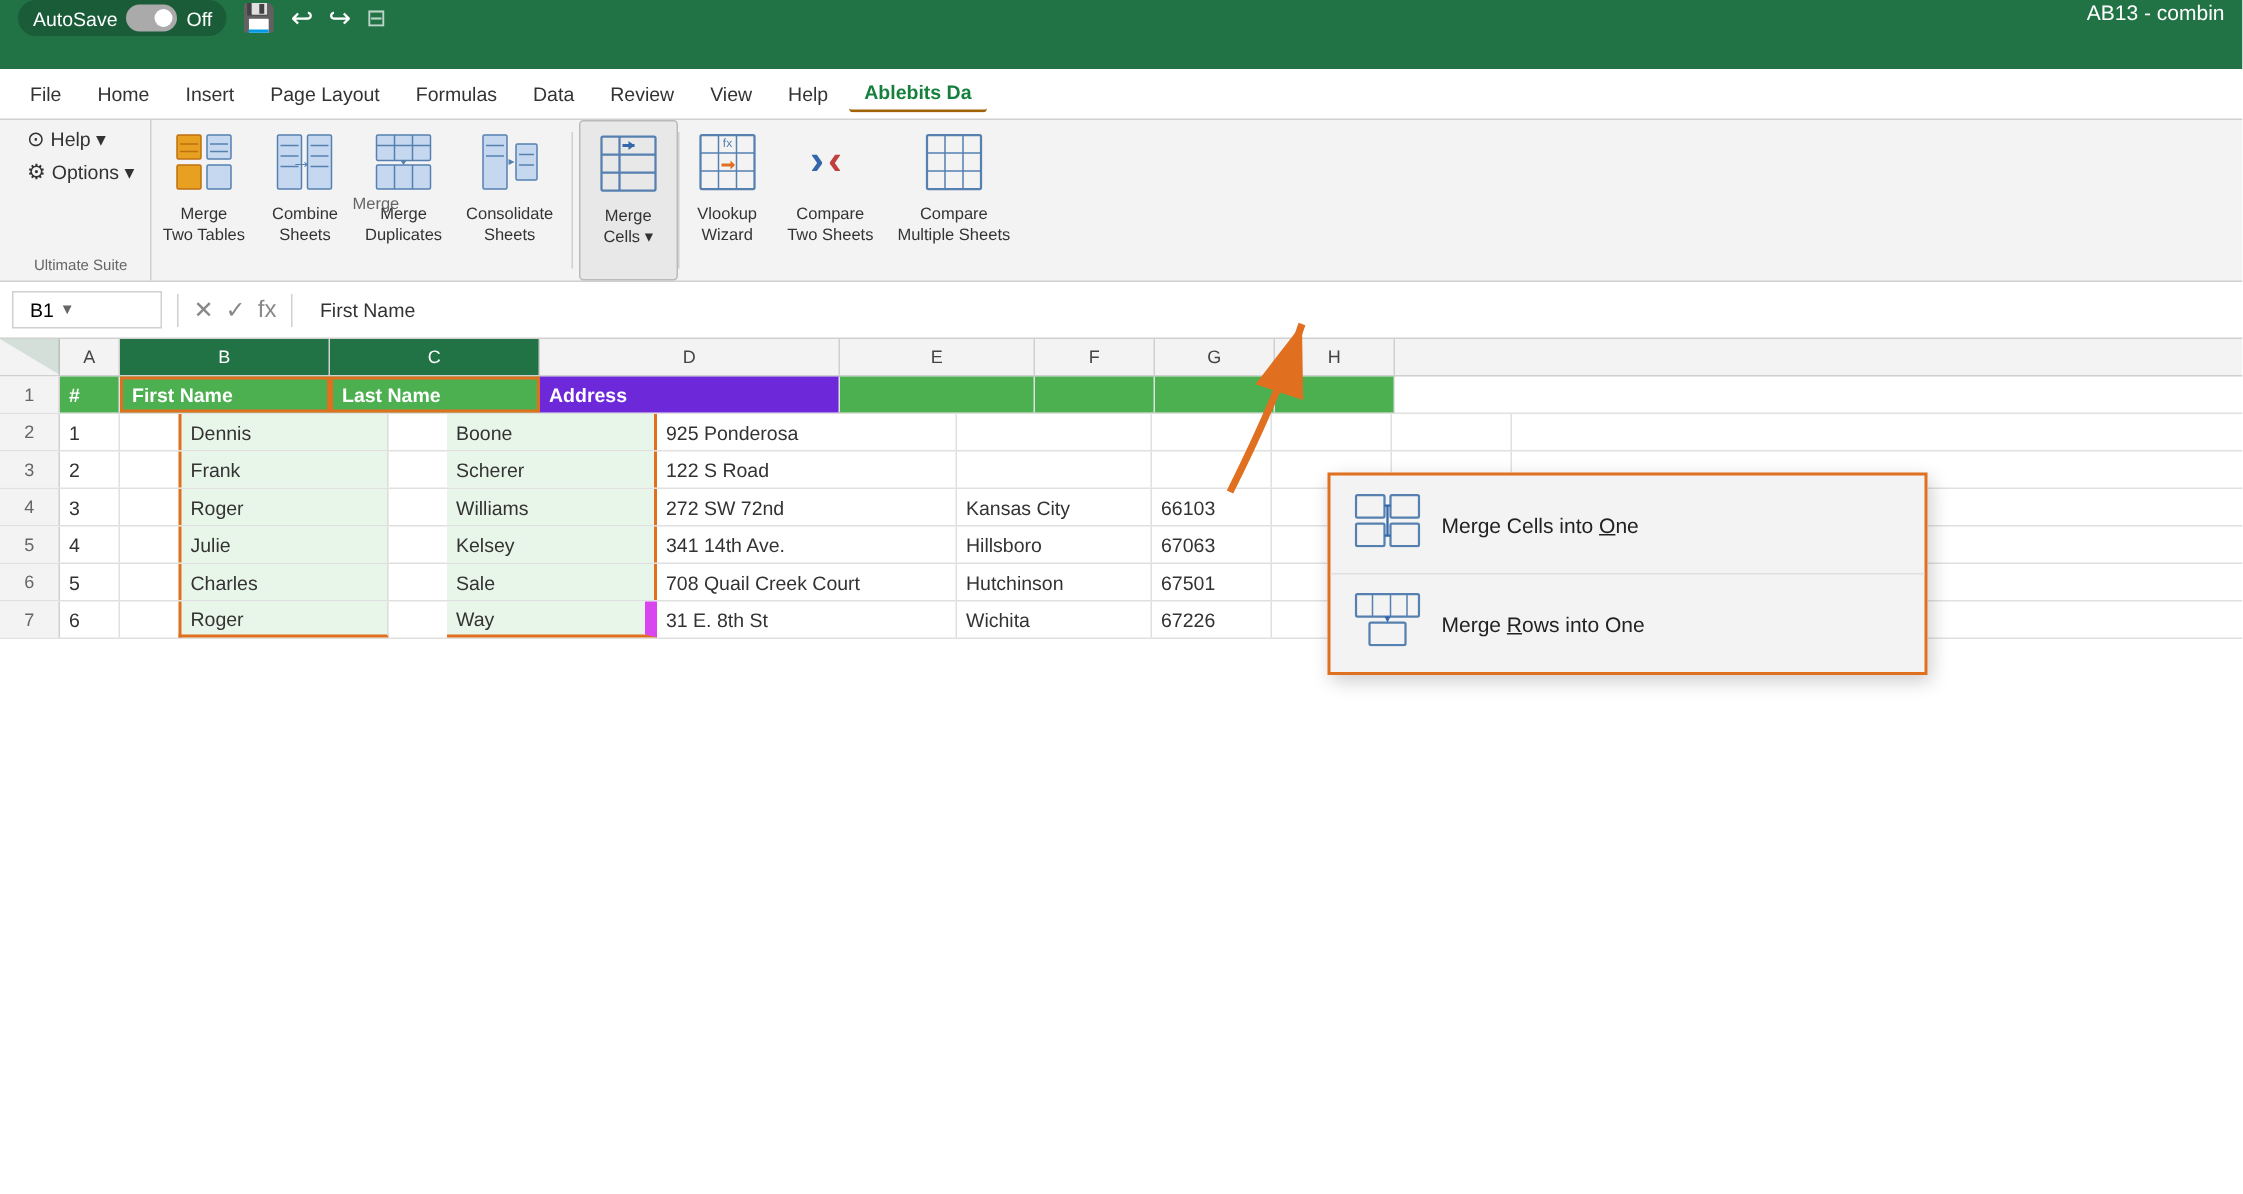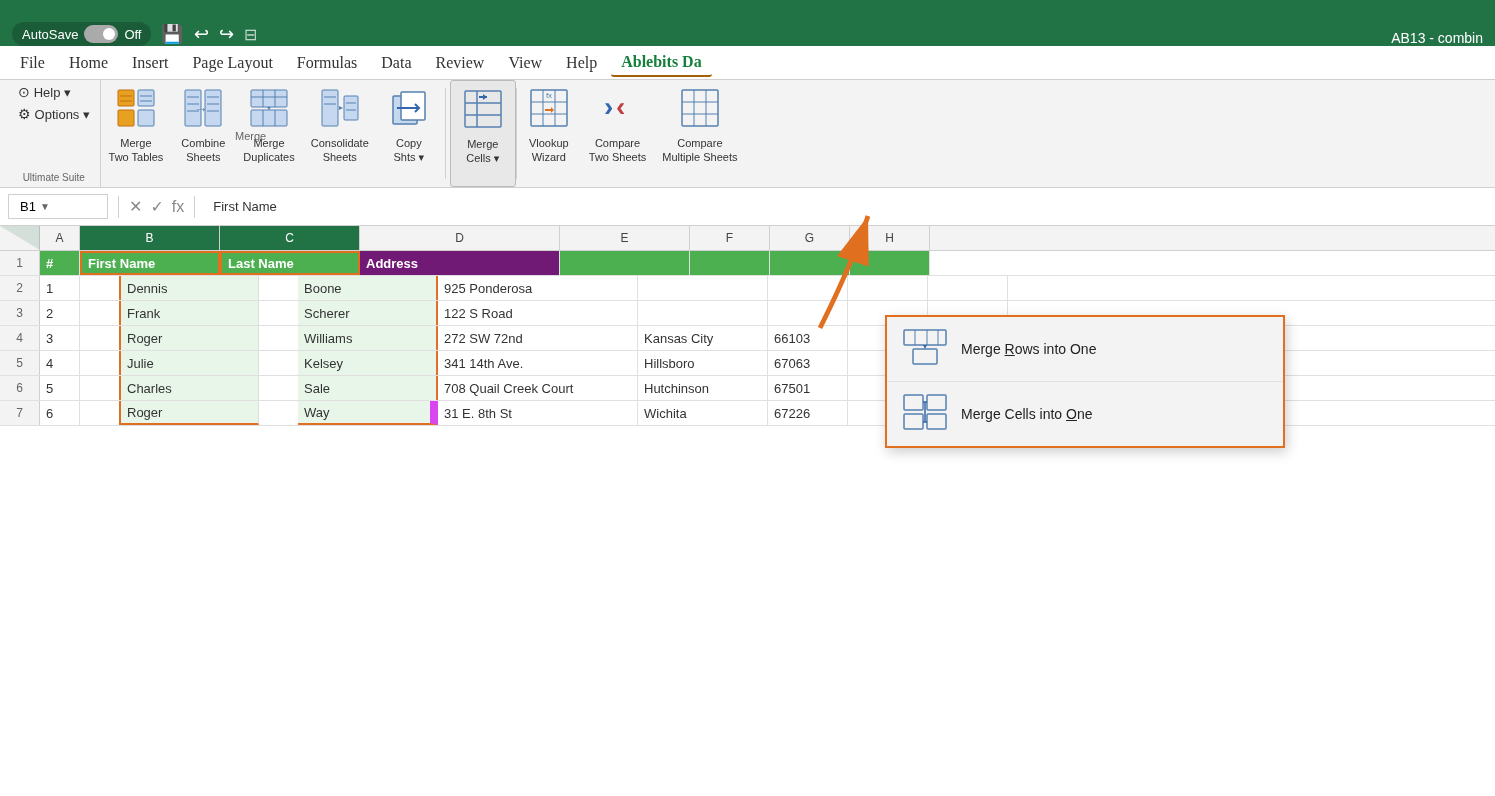--- a/index.html
+++ b/index.html
@@ -5,21 +5,21 @@
     * { box-sizing: border-box; margin: 0; padding: 0; font-family: 'Segoe UI', Arial, sans-serif; }
 
     body { background: #fff; width: 1495px; height: 796px; overflow: hidden; }
 
     
     .title-bar {
       background: #217346;
       color: #fff;
       height: 46px;
       display: flex;
-      align-items: flex-end;
+      align-items: flex-start;
       padding: 0 12px;
       justify-content: space-between;
     }
     .title-bar-left {
       display: flex;
       align-items: center;
       gap: 10px;
     }
     .autosave-badge {
       display: flex;
@@ -59,25 +59,24 @@
       background: #fff;
       border-bottom: 1px solid #d0d0d0;
       height: 34px;
       display: flex;
       align-items: center;
       padding: 0 10px;
       gap: 4px;
     }
     .menu-item {
       padding: 4px 10px;
-      font-size: 16px;
+      font-size: 13px;
       color: #333;
       cursor: pointer;
       border-radius: 3px;
-      font-family: Liberation Serif, serif;
     }
     .menu-item.active {
       color: #15803d;
       font-weight: 600;
       border-bottom: 2px solid #a16207;
     }
 
     
     .ribbon {
       background: #f3f3f3;
@@ -411,31 +410,20 @@
         <line x1="4" y1="16" x2="16" y2="16" stroke="#5580b0" stroke-width="1"></line>
         <rect x="24" y="8" width="14" height="24" rx="1" fill="#c5d8f0" stroke="#5580b0" stroke-width="1"></rect>
         <line x1="26" y1="15" x2="36" y2="15" stroke="#5580b0" stroke-width="1"></line>
         <line x1="26" y1="22" x2="36" y2="22" stroke="#5580b0" stroke-width="1"></line>
         <path d="M19 18 L23 20 L19 22" fill="#5580b0"></path>
       </svg>
     </div>
     <div class="btn-label">Consolidate<br>Sheets</div>
   </div>
 
-  <div class="ribbon-btn">
-    <div class="icon-box">
-      <svg viewBox="0 0 40 40">
-        <rect x="4" y="8" width="24" height="28" rx="1" fill="#c5d8f0" stroke="#5580b0" stroke-width="1.5"></rect>
-        <rect x="12" y="4" width="24" height="28" rx="1" fill="#fff" stroke="#5580b0" stroke-width="1.5"></rect>
-        <path d="M26 16 L30 20 L26 24" fill="none" stroke="#3366aa" stroke-width="2"></path>
-        <path d="M8 20 L30 20" fill="none" stroke="#3366aa" stroke-width="2"></path>
-      </svg>
-    </div>
-    <div class="btn-label">Copy<br>Shts ▾</div>
-  </div>
 
   <div style="width:1px; background:#d0d0d0; margin: 8px 4px;"></div>
 
   <div class="ribbon-btn merge-cells-btn">
     <div class="icon-box">
       <svg viewBox="0 0 40 40">
         <rect x="2" y="2" width="36" height="36" rx="1" fill="none" stroke="#5580b0" stroke-width="1.5"></rect>
         <line x1="2" y1="14" x2="38" y2="14" stroke="#5580b0" stroke-width="1.5"></line>
         <line x1="2" y1="26" x2="38" y2="26" stroke="#5580b0" stroke-width="1.5"></line>
         <line x1="14" y1="2" x2="14" y2="38" stroke="#5580b0" stroke-width="1.5"></line>
@@ -523,21 +511,21 @@
     <div class="col-header cell-f">F</div>
     <div class="col-header cell-g">G</div>
     <div class="col-header cell-h">H</div>
   </div>
 
   <div class="sheet-row header-row">
     <div class="row-num">1</div>
     <div class="cell cell-a" style="background:#4CAF50; color:#fff; font-weight:600;">#</div>
     <div class="cell cell-b" style="background:#4CAF50; color:#fff; font-weight:600; border:2px solid #e07020;">First Name</div>
     <div class="cell cell-c" style="background:#4CAF50; color:#fff; font-weight:600; border:2px solid #e07020;">Last Name</div>
-    <div class="cell cell-d" style="background:#701a75; color:#fff; font-weight:600;">Address</div>
+    <div class="cell cell-d" style="background:#6d28d9; color:#fff; font-weight:600;">Address</div>
     <div class="cell cell-e" style="background:#4CAF50; color:#fff; font-weight:600;"></div>
     <div class="cell cell-f" style="background:#4CAF50; color:#fff;"></div>
     <div class="cell cell-g" style="background:#4CAF50; color:#fff;"></div>
     <div class="cell cell-h" style="background:#4CAF50; color:#fff;"></div>
   </div>
 
   <div class="sheet-row">
     <div class="row-num">2</div>
     <div class="cell cell-a">1</div>
     <div class="cell cell-b selected-col" style="border-left:2px solid #e07020; border-right:1px solid #ddd;">Dennis</div>
@@ -614,43 +602,43 @@
   <defs>
     <marker id="arrowhead" markerWidth="10" markerHeight="7" refX="10" refY="3.5" orient="auto">
       <polygon points="0 0, 10 3.5, 0 7" fill="#e07020"></polygon>
     </marker>
   </defs>
   <path d="M 100 160 Q 140 80 160 20" stroke="#e07020" stroke-width="6" fill="none" marker-end="url(#arrowhead)"></path>
 </svg>
 
 <div class="dropdown-panel">
 
-
-  <div class="dropdown-item">
-    <div>
-      <svg width="44" height="36" viewBox="0 0 44 36">
-        <rect x="1" y="1" width="42" height="15" rx="1" fill="none" stroke="#5580b0" stroke-width="1.5"></rect>
-        <line x1="12" y1="1" x2="12" y2="16" stroke="#5580b0" stroke-width="1"></line>
-        <line x1="24" y1="1" x2="24" y2="16" stroke="#5580b0" stroke-width="1"></line>
-        <line x1="35" y1="1" x2="35" y2="16" stroke="#5580b0" stroke-width="1"></line>
-        <rect x="10" y="20" width="24" height="15" rx="1" fill="none" stroke="#5580b0" stroke-width="1.5"></rect>
-        <path d="M20 16 L22 20 L24 16" fill="#3366aa"></path>
-      </svg>
-    </div>
-    <div class="dropdown-item-label">Merge <u>R</u>ows into One</div>
-  </div>
 
   <div class="dropdown-item">
     <div>
       <svg width="44" height="36" viewBox="0 0 44 36">
         <rect x="1" y="1" width="19" height="15" rx="1" fill="none" stroke="#5580b0" stroke-width="1.5"></rect>
         <rect x="24" y="1" width="19" height="15" rx="1" fill="none" stroke="#5580b0" stroke-width="1.5"></rect>
         <rect x="1" y="20" width="19" height="15" rx="1" fill="none" stroke="#5580b0" stroke-width="1.5"></rect>
         <rect x="24" y="20" width="19" height="15" rx="1" fill="none" stroke="#5580b0" stroke-width="1.5"></rect>
         <path d="M20 8 L24 8" stroke="#3366aa" stroke-width="1.5"></path>
         <path d="M20 28 L24 28" stroke="#3366aa" stroke-width="1.5"></path>
         <path d="M22 8 L22 28" stroke="#3366aa" stroke-width="1.5"></path>
         <path d="M24 8 L28 8" fill="none" stroke="#3366aa" stroke-width="0"></path>
       </svg>
     </div>
     <div class="dropdown-item-label">Merge Cells into <u>O</u>ne</div>
   </div>
+
+  <div class="dropdown-item">
+    <div>
+      <svg width="44" height="36" viewBox="0 0 44 36">
+        <rect x="1" y="1" width="42" height="15" rx="1" fill="none" stroke="#5580b0" stroke-width="1.5"></rect>
+        <line x1="12" y1="1" x2="12" y2="16" stroke="#5580b0" stroke-width="1"></line>
+        <line x1="24" y1="1" x2="24" y2="16" stroke="#5580b0" stroke-width="1"></line>
+        <line x1="35" y1="1" x2="35" y2="16" stroke="#5580b0" stroke-width="1"></line>
+        <rect x="10" y="20" width="24" height="15" rx="1" fill="none" stroke="#5580b0" stroke-width="1.5"></rect>
+        <path d="M20 16 L22 20 L24 16" fill="#3366aa"></path>
+      </svg>
+    </div>
+    <div class="dropdown-item-label">Merge <u>R</u>ows into One</div>
+  </div>
 </div>
 
 </body></html>

